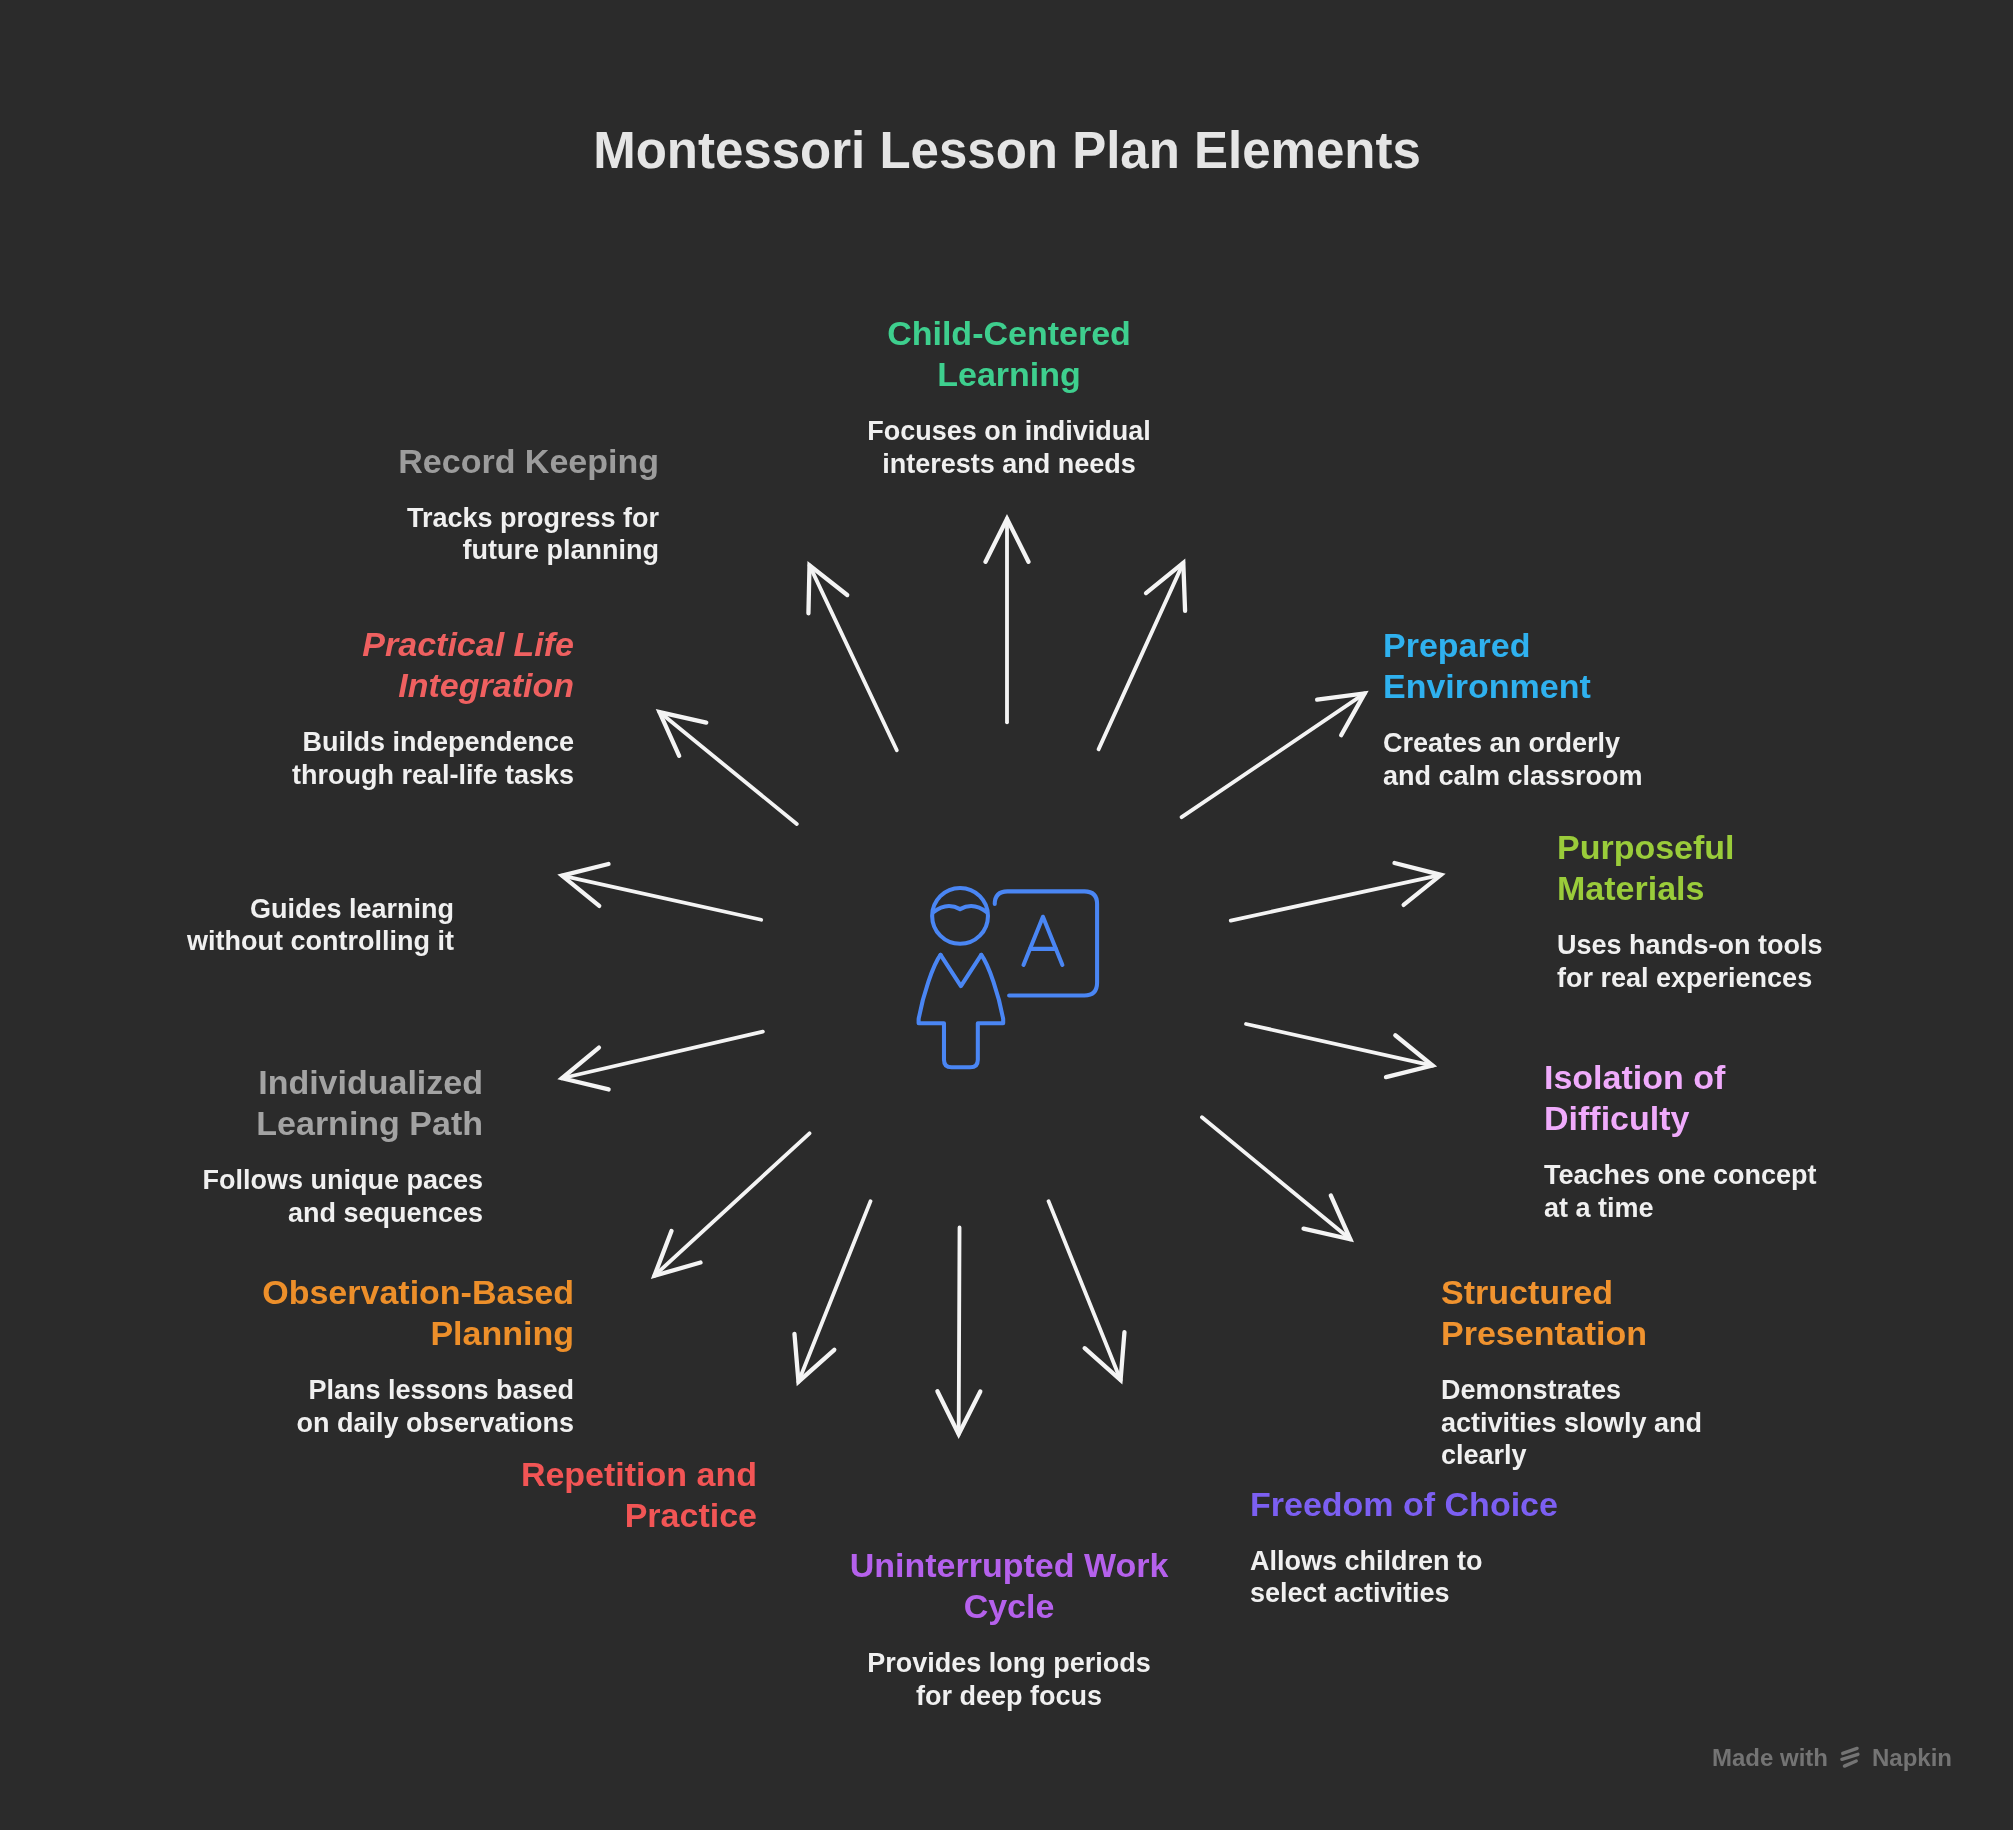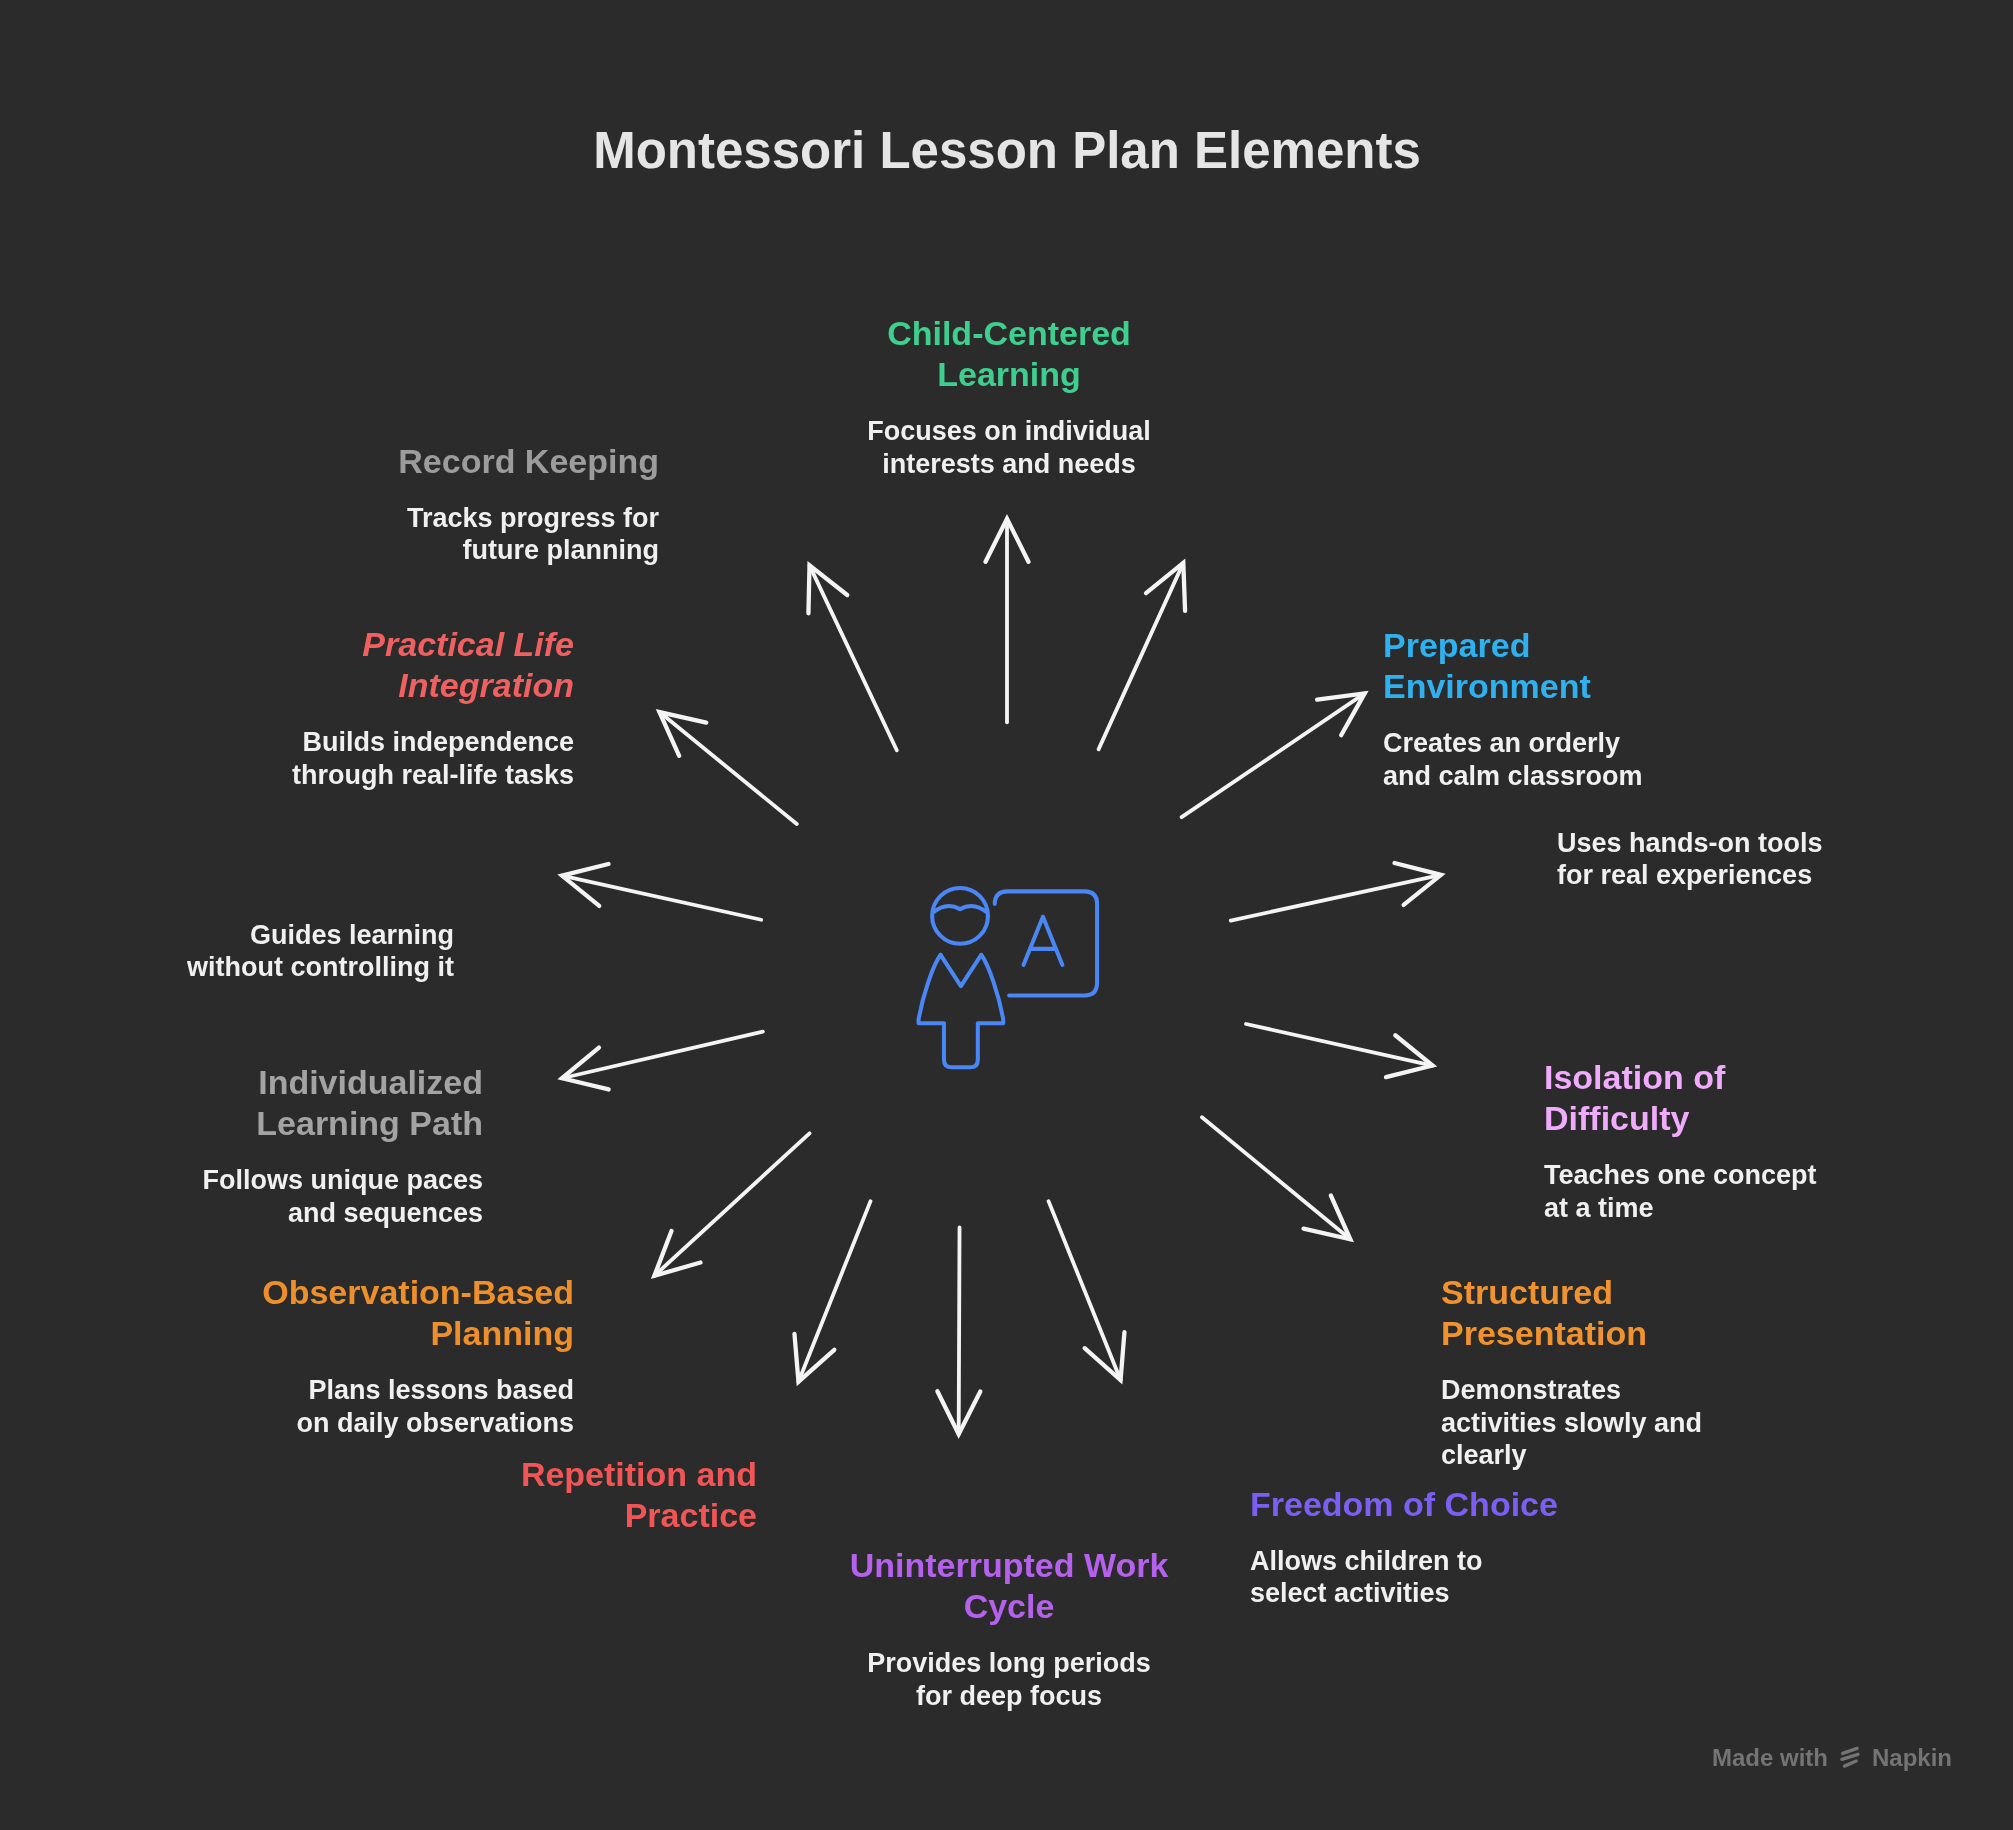--- a/index.html
+++ b/index.html
@@ -20,21 +20,21 @@
   .slot-1{left:1250px;top:426px;width:364px;}
   .slot-2{left:1383px;top:610px;width:364px;}
   .slot-3{left:1557px;top:812px;width:364px;}
   .slot-4{left:1544px;top:1042px;width:381px;}
   .slot-5{left:1441px;top:1257px;width:364px;}
   .slot-6{left:1250px;top:1441px;width:364px;}
   .slot-7{left:797px;top:1530px;width:424px;text-align:center;}
   .slot-8{right:1257px;top:1439px;width:364px;text-align:right;}
   .slot-9{right:1440px;top:1257px;width:373px;text-align:right;}
   .slot-10{right:1531px;top:1047px;width:373px;text-align:right;}
-  .slot-11{right:1560px;top:904px;width:373px;text-align:right;}
+  .slot-11{right:1560px;top:878px;width:373px;text-align:right;}
   .slot-12{right:1440px;top:609px;width:373px;text-align:right;}
   .slot-13{right:1355px;top:426px;width:373px;text-align:right;}
   .footer{
     position:absolute;right:62px;top:1744px;display:flex;align-items:center;gap:8.5px;
     color:#747474;font-size:24px;font-weight:600;
   }
 </style>
 </head>
 <body>
 
@@ -80,20 +80,22 @@
     <div class="item-desc">Focuses on individual
 interests and needs</div>
   </div>
   <div class="item slot-2">
     <div class="item-title" style="color: rgb(47, 177, 239);">Prepared
 Environment</div>
     <div class="item-desc">Creates an orderly
 and calm classroom</div>
   </div>
   <div class="item slot-3">
+    <div class="item-title" style="color: rgb(154, 204, 58);">Purposeful
+Materials</div>
     <div class="item-desc">Uses hands-on tools
 for real experiences</div>
   </div>
   <div class="item slot-4">
     <div class="item-title" style="color: #f0abfc;">Isolation of
 Difficulty</div>
     <div class="item-desc">Teaches one concept
 at a time</div>
   </div>
   <div class="item slot-5">

